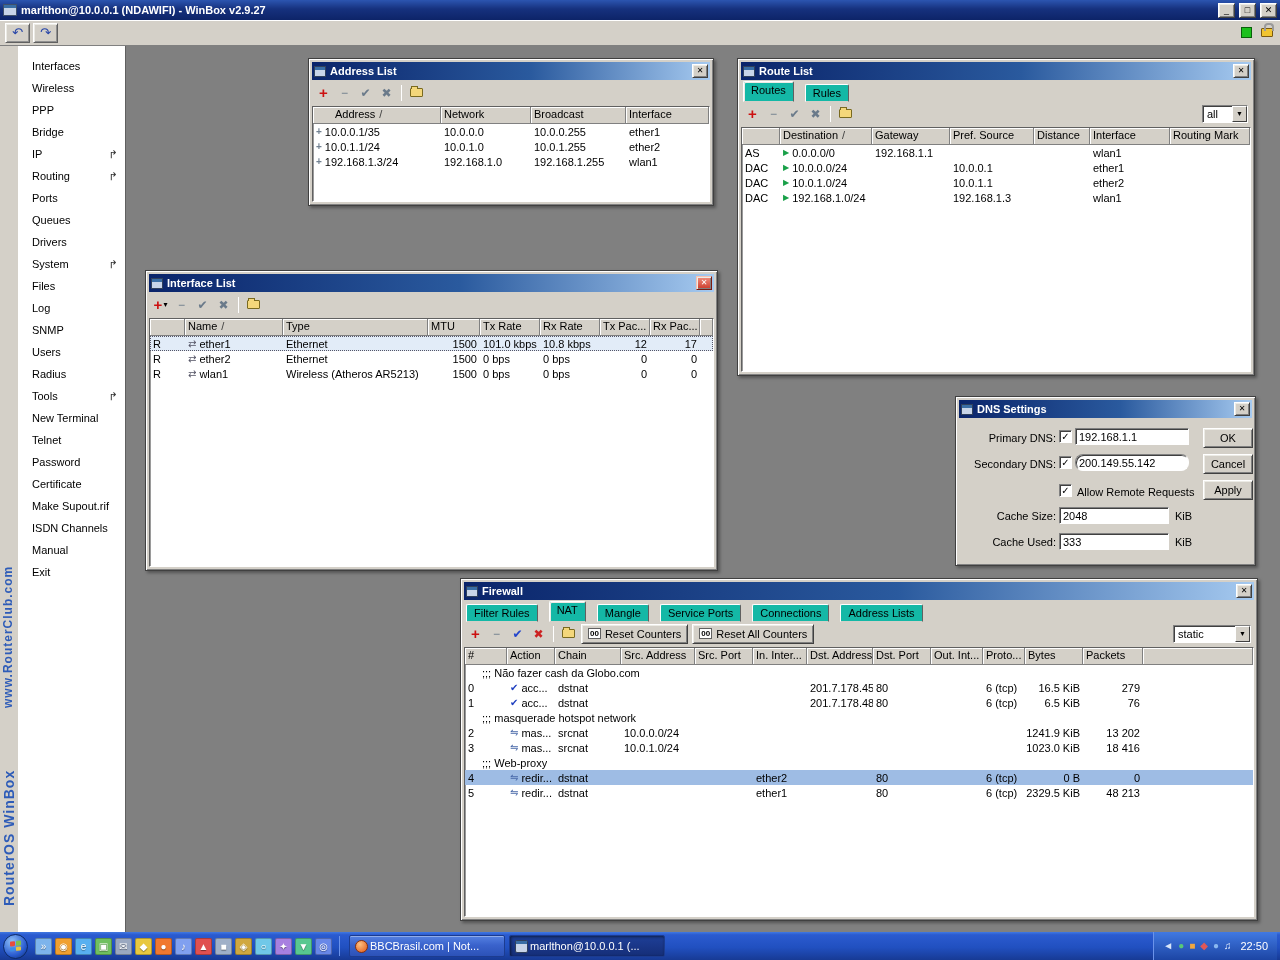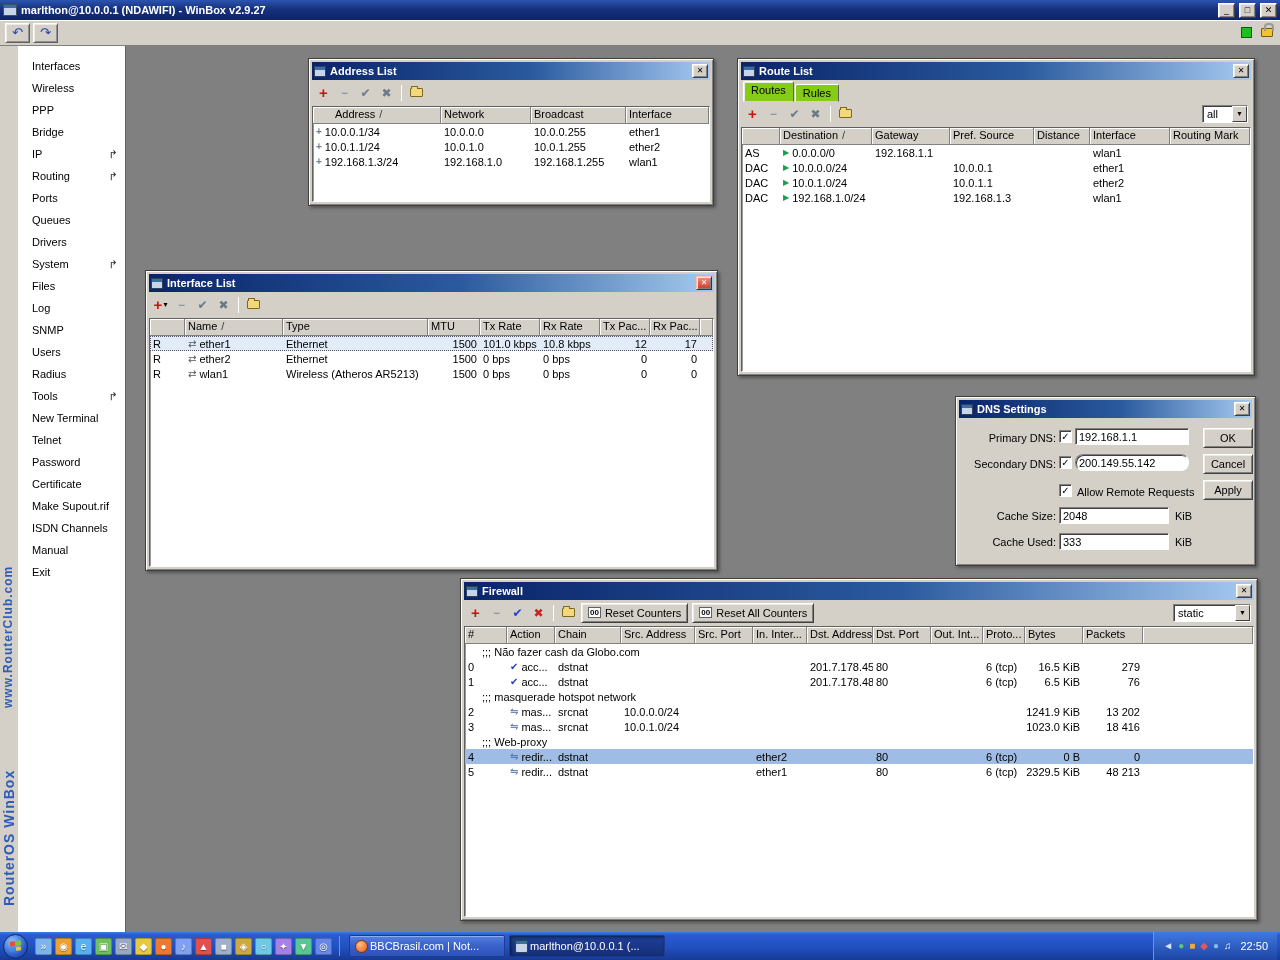--- a/index.html
+++ b/index.html
@@ -54,22 +54,22 @@
   .wicon { width:12px; height:11px; background:#c8d4e8; border:1px solid #30405c; position:relative; flex:none; }
   .wicon::before { content:''; position:absolute; left:0; right:0; top:0; height:3px; background:#3a6ea5; }
   .wtext { color:#fff; font-weight:bold; flex:1; white-space:nowrap; overflow:hidden; }
   .wbtn { width:16px; height:14px; flex:none; background:#d4d0c8; border:1px solid; border-color:#fff #404040 #404040 #fff;
     box-shadow:inset 1px 1px 0 #ecebe5, inset -1px -1px 0 #808080;
     font-size:8px; line-height:12px; text-align:center; color:#000; }
   .wbtn.red { background:linear-gradient(180deg,#f09080,#cc3a2a); color:#fff;
     border-color:#f8c0b0 #7a1a10 #7a1a10 #f8c0b0; font-weight:bold; }
 
   .wtabs { height:21px; flex:none; display:flex; align-items:flex-end; padding:0 2px; }
-  .tab { height:18px; padding:2px 7px 0; background:#84cc16; border:1px solid; border-color:#fff #606060 #d4d0c8 #fff;
-    border-radius:2px 2px 0 0; margin-right:1px; position:relative; top:1px; white-space:nowrap; }
+  .tab { height:18px; padding:2px 7px 0; background:#14b8a6; border:1px solid; border-color:#fff #606060 #d4d0c8 #fff;
+    border-radius:2px 2px 0 0; margin-right:11px; position:relative; top:1px; white-space:nowrap; }
   .tab.active { height:21px; top:1px; z-index:2; box-shadow:inset 1px 1px 0 #ecebe5; }
 
   .wtools { height:25px; flex:none; display:flex; align-items:center; gap:4px; padding:2px 3px; }
   .tbtn { min-width:17px; height:18px; display:flex; align-items:center; justify-content:center;
     font-size:12px; color:#6a7a8a; }
   .tbtn.plus { color:#cc1010; font-weight:bold; font-size:15px; }
   .tbtn.blue { color:#2244cc; }
   .tbtn.redx { color:#cc2222; }
   .caret { font-size:8px; color:#000; margin-left:1px; }
   .tsep { width:1px; height:16px; background:#808080; border-right:1px solid #fff; margin:0 2px; }
@@ -274,21 +274,21 @@
     <div class="tarea">
         <div class="trow thead" style="grid-template-columns: 128px 90px 95px minmax(0px, 1fr);">
           <div class="th hpad"><span>Address</span><span class="sort">/</span></div>
           <div class="th"><span>Network</span></div>
           <div class="th"><span>Broadcast</span></div>
           <div class="th"><span>Interface</span></div>
         </div>
         <div class="trow data-row" style="grid-template-columns: 128px 90px 95px minmax(0px, 1fr);">
           <div class="td">
             <span class="cicon address">+</span>
-            <span>10.0.0.1/34</span>
+            <span>10.0.0.1/35</span>
           </div>
           <div class="td">
             <span>10.0.0.0</span>
           </div>
           <div class="td">
             <span>10.0.0.255</span>
           </div>
           <div class="td">
             <span>ether1</span>
           </div>
@@ -609,20 +609,28 @@
       <div class="dbtn" style="left:244px;top:62px;">Apply</div>
     </div>
   </div>
 
   <div class="window" style="left:460px;top:532px;width:798px;height:343px;">
     <div class="wtitle">
       <span class="wicon"></span>
       <span class="wtext">Firewall</span>
       <span class="wbtn">✕</span>
     </div>
+    <div class="wtabs">
+        <span class="tab">Filter Rules</span>
+        <span class="tab active">NAT</span>
+        <span class="tab">Mangle</span>
+        <span class="tab">Service Ports</span>
+        <span class="tab">Connections</span>
+        <span class="tab">Address Lists</span>
+      </div>
     <div class="wtools">
       <span class="tbtn plus">+</span>
       <span class="tbtn">−</span>
       <span class="tbtn blue">✔</span>
       <span class="tbtn redx">✖</span>
       <span class="tsep"></span>
       <span class="tbtn">
           <span class="folder-icon"></span>
         </span>
       <div class="push-btn">

